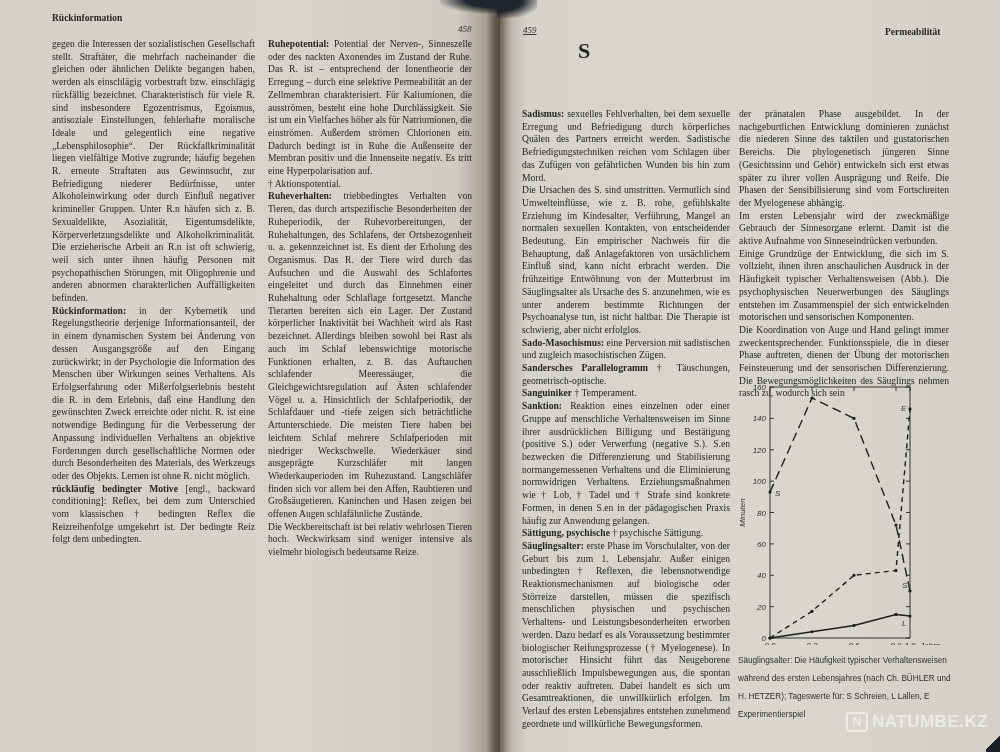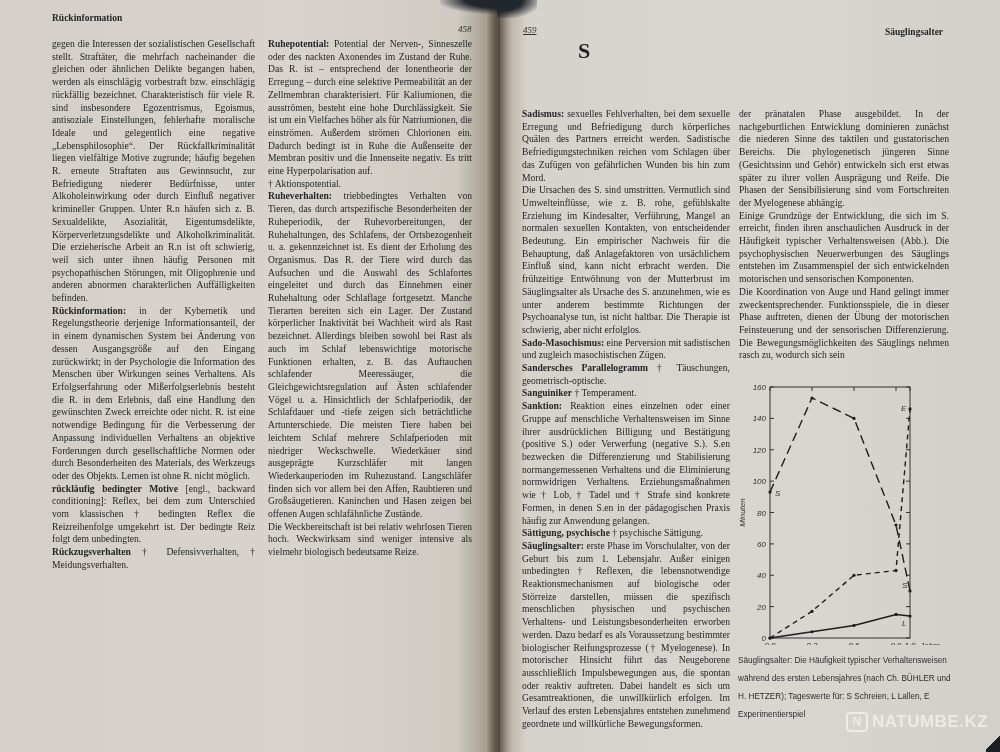--- a/index.html
+++ b/index.html
@@ -39,28 +39,27 @@
   <div class="page page-left"></div>
   <div class="page page-right"></div>
   <div class="gutter-shadow"></div>
   <div class="top-dark-left"></div>
   <div class="top-dark-right"></div>
 
   <div class="running-head" style="left:52px;top:13px;">Rückinformation</div>
   <div class="page-no" style="left:458px;top:24px;">458</div>
 
   <div class="page-no" style="left:523px;top:25px;text-decoration:underline;">459</div>
-  <div class="running-head" style="left:885px;top:27px;">Säuglingsalter</div>
+  <div class="running-head" style="left:885px;top:27px;">Permeabilität</div>
   <div class="big-letter">S</div>
 
   <div class="col" style="left:52px;top:38px;width:203px;">
     <p><span>gegen die Interessen der sozialistischen Gesellschaft stellt. Straftäter, die mehrfach nacheinander die gleichen oder ähnlichen Delikte begangen haben, werden als einschlägig vorbestraft bzw. einschlägig rückfällig bezeichnet. Charakteristisch für viele R. sind insbesondere Egozentrismus, Egoismus, antisoziale Einstellungen, fehlerhafte moralische Ideale und gelegentlich eine negative „Lebensphilosophie“. Der Rückfallkriminalität liegen vielfältige Motive zugrunde; häufig begehen R. erneute Straftaten aus Gewinnsucht, zur Befriedigung niederer Bedürfnisse, unter Alkoholeinwirkung oder durch Einfluß negativer krimineller Gruppen. Unter R.n häufen sich z. B. Sexualdelikte, Asozialität, Eigentumsdelikte, Körperverletzungsdelikte und Alkoholkriminalität. Die erzieherische Arbeit an R.n ist oft schwierig, weil sich unter ihnen häufig Personen mit psychopathischen Störungen, mit Oligophrenie und anderen abnormen charakterlichen Auffälligkeiten befinden.</span></p>
     <p><span class="hw">Rückinformation:</span><span> in der Kybernetik und Regelungstheorie derjenige Informationsanteil, der in einem dynamischen System bei Änderung von dessen Ausgangsgröße auf den Eingang zurückwirkt; in der Psychologie die Information des Menschen über Wirkungen seines Verhaltens. Als Erfolgserfahrung oder Mißerfolgserlebnis besteht die R. in dem Erlebnis, daß eine Handlung den gewünschten Zweck erreichte oder nicht. R. ist eine notwendige Bedingung für die Verbesserung der Anpassung individuellen Verhaltens an objektive Forderungen durch gesellschaftliche Normen oder durch Besonderheiten des Materials, des Werkzeugs oder des Objekts. Lernen ist ohne R. nicht möglich.</span></p>
     <p><span class="hw">rückläufig bedingter Motive</span><span> [engl., backward conditioning]: Reflex, bei dem zum Unterschied vom klassischen † bedingten Reflex die Reizreihenfolge umgekehrt ist. Der bedingte Reiz folgt dem unbedingten.</span></p>
-    <p><span class="hw">Rückzugsverhalten</span><span> † Defensivverhalten, † Meidungsverhalten.</span></p>
   </div>
 
   <div class="col" style="left:268px;top:38px;width:204px;">
     <p><span class="hw">Ruhepotential:</span><span> Potential der Nerven-, Sinneszelle oder des nackten Axonendes im Zustand der Ruhe. Das R. ist – entsprechend der Ionentheorie der Erregung – durch eine selektive Permeabilität an der Zellmembran charakterisiert. Für Kaliumionen, die ausströmen, besteht eine hohe Durchlässigkeit. Sie ist um ein Vielfaches höher als für Natriumionen, die einströmen. Außerdem strömen Chlorionen ein. Dadurch bedingt ist in Ruhe die Außenseite der Membran positiv und die Innenseite negativ. Es tritt eine Hyperpolarisation auf.</span></p>
     <p><span>† Aktionspotential.</span></p>
     <p><span class="hw">Ruheverhalten:</span><span> triebbedingtes Verhalten von Tieren, das durch artspezifische Besonderheiten der Ruheperiodik, der Ruhevorbereitungen, der Ruhehaltungen, des Schlafens, der Ortsbezogenheit u. a. gekennzeichnet ist. Es dient der Erholung des Organismus. Das R. der Tiere wird durch das Aufsuchen und die Auswahl des Schlafortes eingeleitet und durch das Einnehmen einer Ruhehaltung oder Schlaflage fortgesetzt. Manche Tierarten bereiten sich ein Lager. Der Zustand körperlicher Inaktivität bei Wachheit wird als Rast bezeichnet. Allerdings bleiben sowohl bei Rast als auch im Schlaf lebenswichtige motorische Funktionen erhalten, z. B. das Auftauchen schlafender Meeressäuger, die Gleichgewichtsregulation auf Ästen schlafender Vögel u. a. Hinsichtlich der Schlafperiodik, der Schlafdauer und -tiefe zeigen sich beträchtliche Artunterschiede. Die meisten Tiere haben bei leichtem Schlaf mehrere Schlafperioden mit niedriger Weckschwelle. Wiederkäuer sind ausgeprägte Kurzschläfer mit langen Wiederkauperioden im Ruhezustand. Langschläfer finden sich vor allem bei den Affen, Raubtieren und Großsäugetieren. Kaninchen und Hasen zeigen bei offenen Augen schlafähnliche Zustände.</span></p>
     <p><span>Die Weckbereitschaft ist bei relativ wehrlosen Tieren hoch. Weckwirksam sind weniger intensive als vielmehr biologisch bedeutsame Reize.</span></p>
   </div>
 
   <div class="col" style="left:522px;top:108px;width:208px;">
@@ -70,21 +69,22 @@
     <p><span class="hw">Sandersches Parallelogramm</span><span> † Täuschungen, geometrisch-optische.</span></p>
     <p><span class="hw">Sanguiniker</span><span> † Temperament.</span></p>
     <p><span class="hw">Sanktion:</span><span> Reaktion eines einzelnen oder einer Gruppe auf menschliche Verhaltensweisen im Sinne ihrer ausdrücklichen Billigung und Bestätigung (positive S.) oder Verwerfung (negative S.). S.en bezwecken die Differenzierung und Stabilisierung normangemessenen Verhaltens und die Eliminierung normwidrigen Verhaltens. Erziehungsmaßnahmen wie † Lob, † Tadel und † Strafe sind konkrete Formen, in denen S.en in der pädagogischen Praxis häufig zur Anwendung gelangen.</span></p>
     <p><span class="hw">Sättigung, psychische</span><span> † psychische Sättigung.</span></p>
     <p><span class="hw">Säuglingsalter:</span><span> erste Phase im Vorschulalter, von der Geburt bis zum 1. Lebensjahr. Außer einigen unbedingten † Reflexen, die lebensnotwendige Reaktionsmechanismen auf biologische oder Störreize darstellen, müssen die spezifisch menschlichen physischen und psychischen Verhaltens- und Leistungsbesonderheiten erworben werden. Dazu bedarf es als Voraussetzung bestimmter biologischer Reifungsprozesse († Myelogenese). In motorischer Hinsicht führt das Neugeborene ausschließlich Impulsbewegungen aus, die spontan oder reaktiv auftreten. Dabei handelt es sich um Gesamtreaktionen, die unwillkürlich erfolgen. Im Verlauf des ersten Lebensjahres entstehen zunehmend geordnete und willkürliche Bewegungsformen.</span></p>
 
   </div>
 
   <div class="col" style="left:739px;top:108px;width:210px;">
     <p><span>der pränatalen Phase ausgebildet. In der nachgeburtlichen Entwicklung dominieren zunächst die niederen Sinne des taktilen und gustatorischen Bereichs. Die phylogenetisch jüngeren Sinne (Gesichtssinn und Gehör) entwickeln sich erst etwas später zu ihrer vollen Ausprägung und Reife. Die Phasen der Sensibilisierung sind vom Fortschreiten der Myelogenese abhängig.</span></p>
-    <p><span>Einige Grundzüge der Entwicklung, die sich im S. erreicht, finden ihren anschaulichen Ausdruck in der Häufigkeit typischer Verhaltensweisen (Abb.). Die psychophysischen Neuerwerbungen des Säuglings entstehen im Zusammenspiel der sich entwickelnden motorischen und sensorischen Komponenten.</span></p>
+    <p><span>Im ersten Lebensjahr wird der zweckmäßige Gebrauch der Sinnesorgane erlernt. Damit ist die aktive Aufnahme von Sinneseindrücken verbunden.</span></p>
+    <p><span>Einige Grundzüge der Entwicklung, die sich im S. vollzieht, ihnen ihren anschaulichen Ausdruck in der Häufigkeit typischer Verhaltensweisen (Abb.). Die psychophysischen Neuerwerbungen des Säuglings entstehen im Zusammenspiel der sich entwickelnden motorischen und sensorischen Komponenten.</span></p>
     <p><span>Die Koordination von Auge und Hand gelingt immer zweckentsprechender. Funktionsspiele, die in dieser Phase auftreten, dienen der Übung der motorischen Feinsteuerung und der sensorischen Differenzierung. Die Bewegungsmöglichkeiten des Säuglings nehmen rasch zu, wodurch sich sein</span></p>
   </div>
 
   <div class="chart">
     <svg id="chart-svg" width="225" height="270" viewBox="0 0 225 270">
         <rect x="35" y="12" width="140" height="251" fill="none" stroke="#333" stroke-width="1"></rect>
         <line x1="35" y1="263" x2="39" y2="263" stroke="#333"></line>
         <line x1="171" y1="263" x2="175" y2="263" stroke="#333"></line>
         <text x="31" y="266" font-size="8" text-anchor="end">0</text>
         <line x1="35" y1="231.625" x2="39" y2="231.625" stroke="#333"></line>

